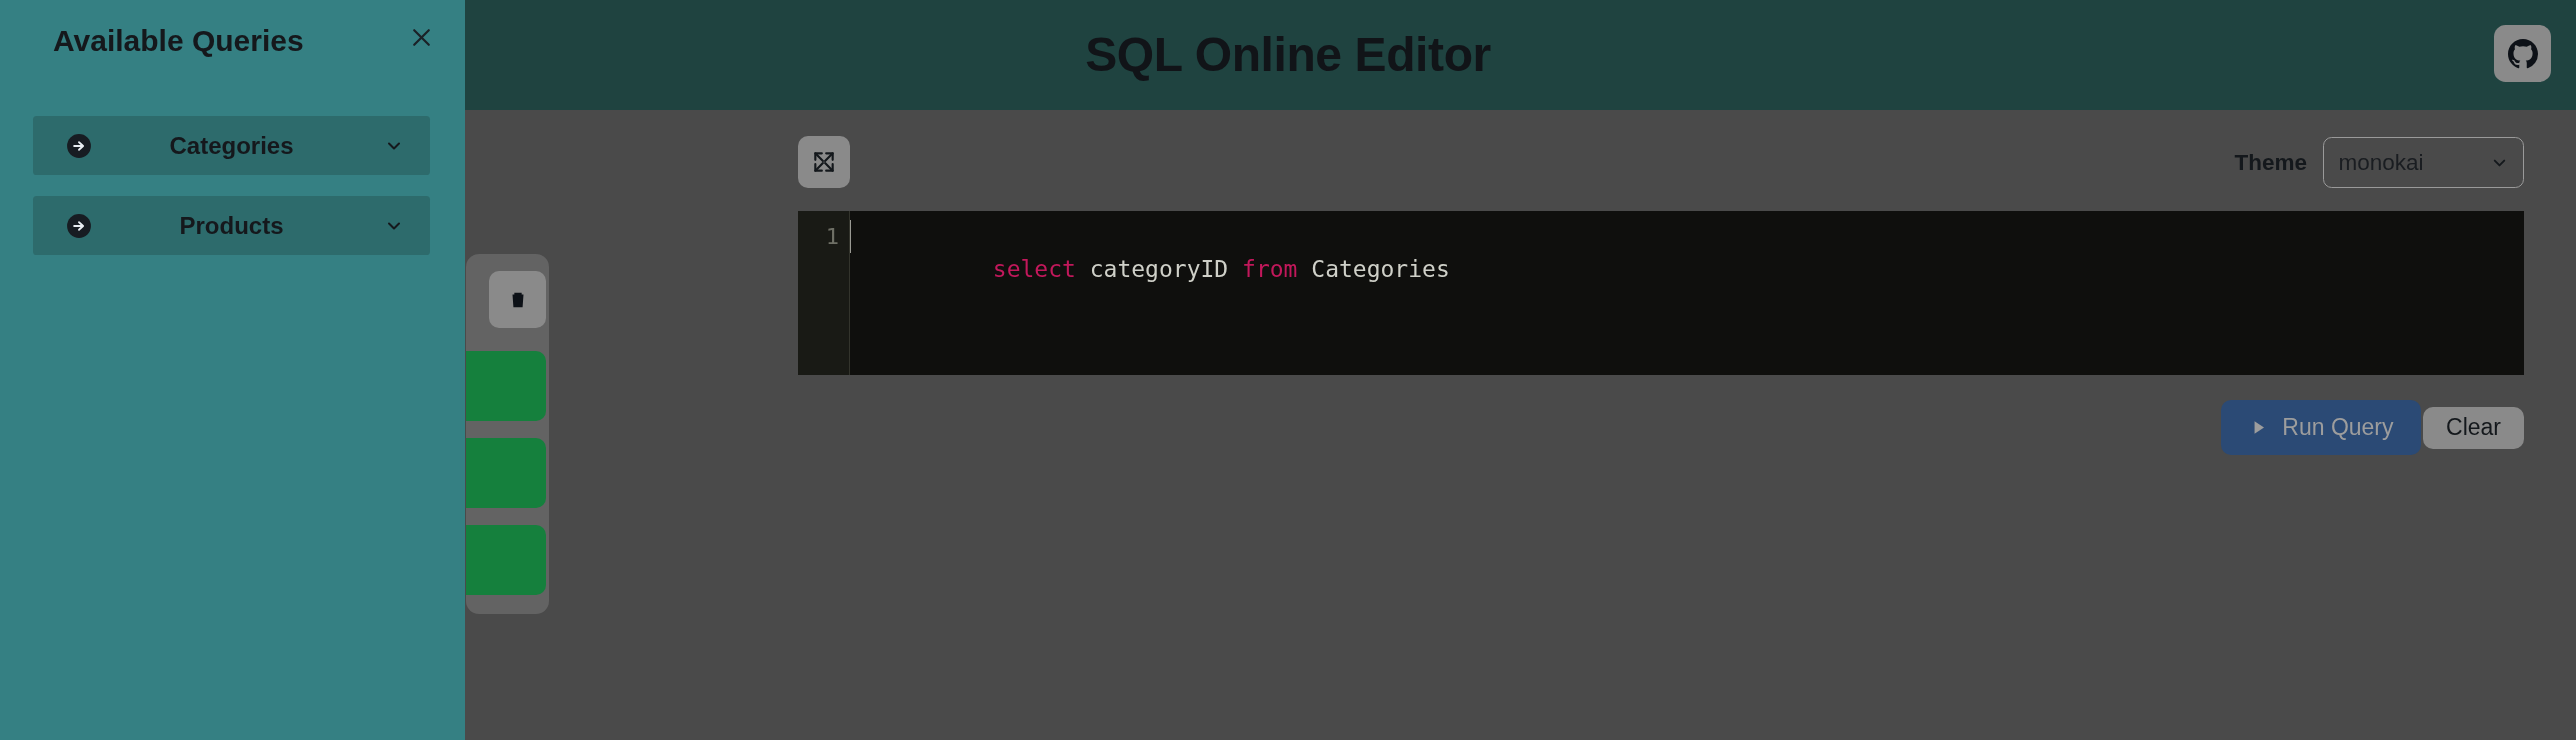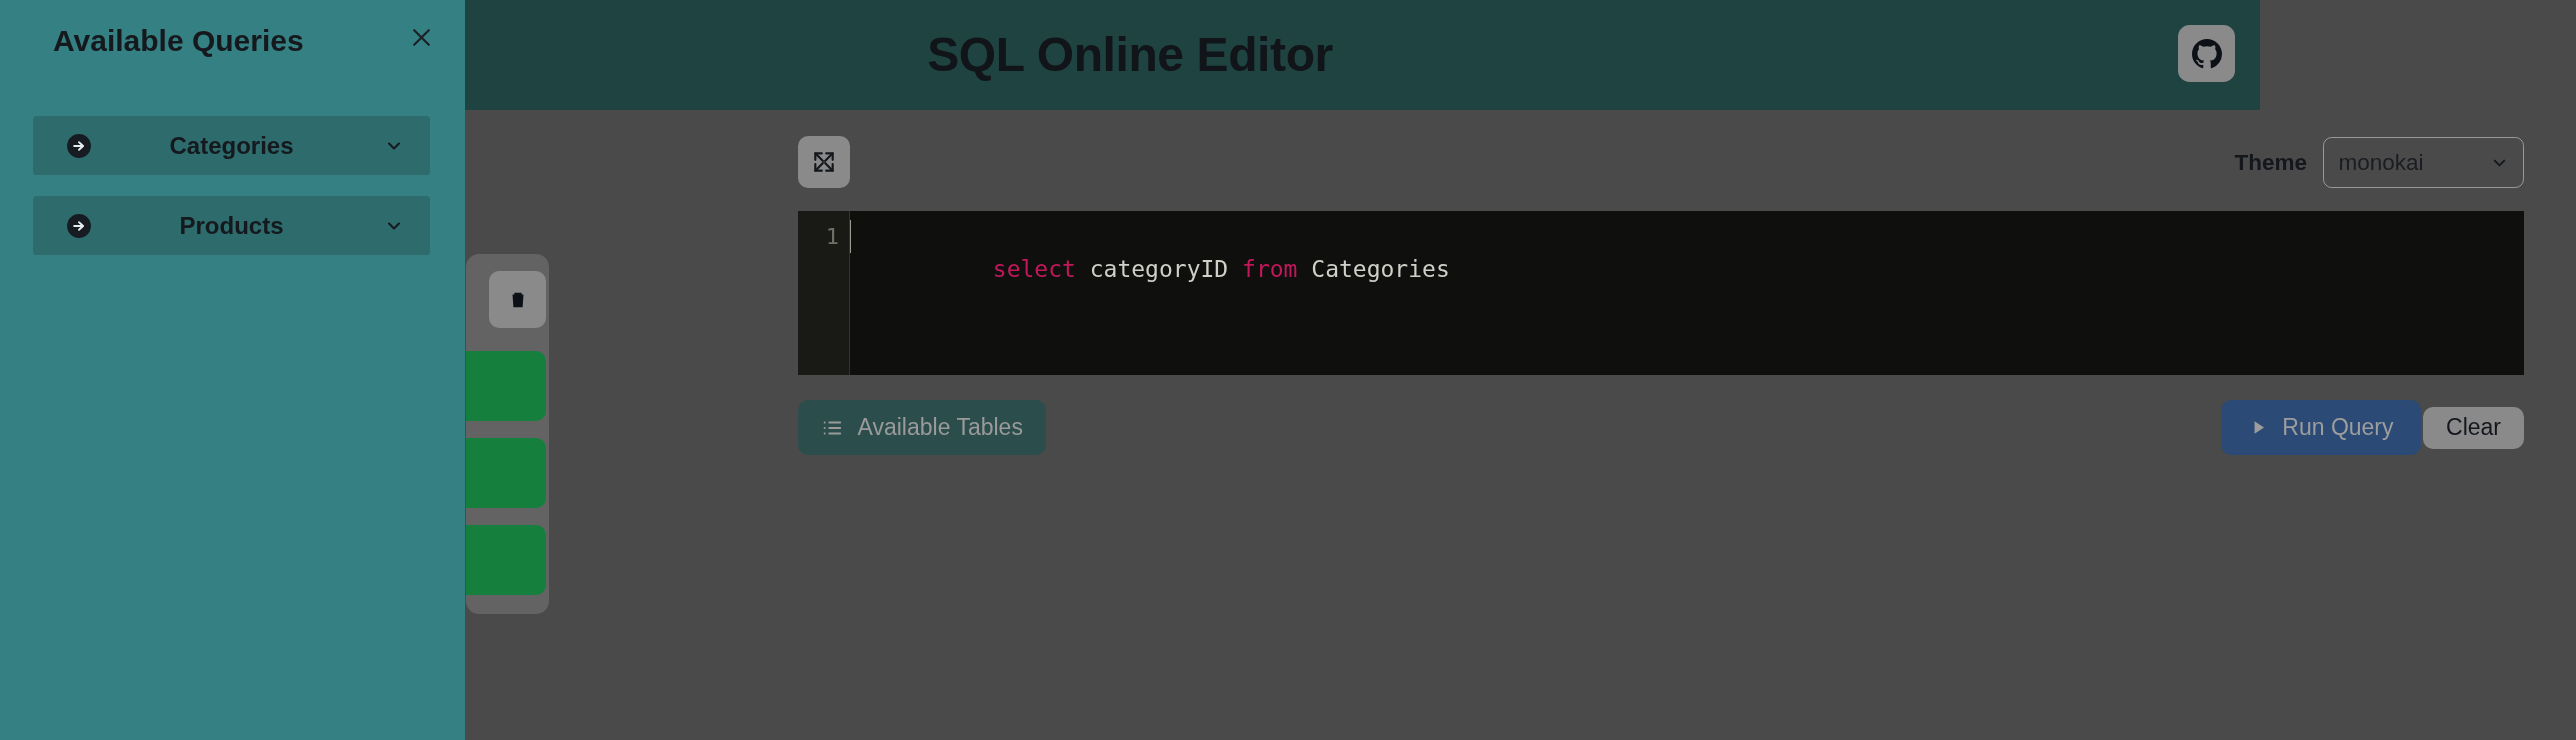--- a/index.html
+++ b/index.html
@@ -16,21 +16,21 @@
     position: relative;
     width: 2576px;
     height: 741px;
     background: #4a4a4a;
   }
 
   
   .app-header {
     position: absolute;
     left: 0; top: 0;
-    width: 2260px;
+    width: 2576px;
     height: 110px;
     background: #1f4340;
     display: flex;
     align-items: center;
     justify-content: center;
   }
   .app-title {
     font-size: 48px;
     font-weight: bold;
     color: #111418;
@@ -438,31 +438,20 @@
       </div>
       <div class="code-area">
         <div class="caret"></div>
         <div class="code-line">
           <span class="tok-kw">select</span><span class="tok-plain"> categoryID </span><span class="tok-kw">from</span><span class="tok-plain"> Categories</span>
         </div>
       </div>
     </div>
 
     <div class="action-bar">
-      <button class="available-tables-btn">
-        <span class="list-icon">
-          <svg viewBox="0 0 24 24" fill="none" stroke="#9a9a9a" stroke-width="2" stroke-linecap="round" stroke-linejoin="round">
-            <path d="M9 6h12M9 12h12M9 18h12"></path>
-            <circle cx="4" cy="6" r="1.1" fill="#9a9a9a" stroke="none"></circle>
-            <circle cx="4" cy="12" r="1.1" fill="#9a9a9a" stroke="none"></circle>
-            <circle cx="4" cy="18" r="1.1" fill="#9a9a9a" stroke="none"></circle>
-          </svg>
-        </span>
-        <span class="btn-text">Available Tables</span>
-      </button>
 
       <div class="right-actions">
         <button class="run-query-btn">
           <span class="play-icon">
             <svg viewBox="0 0 24 24">
                 <path d="M7 4l12 8-12 8z" fill="#9d9d9d"></path>
               </svg>
           </span>
           <span class="btn-text">Run Query</span>
         </button>

